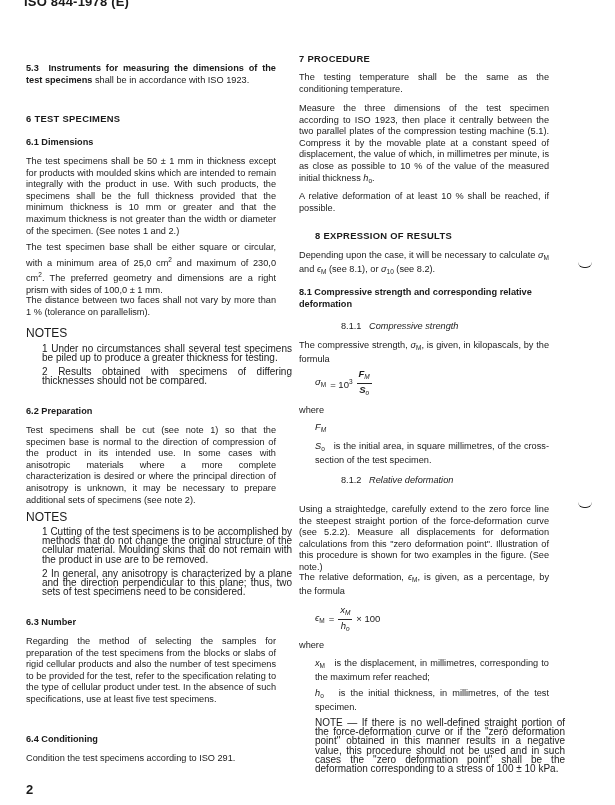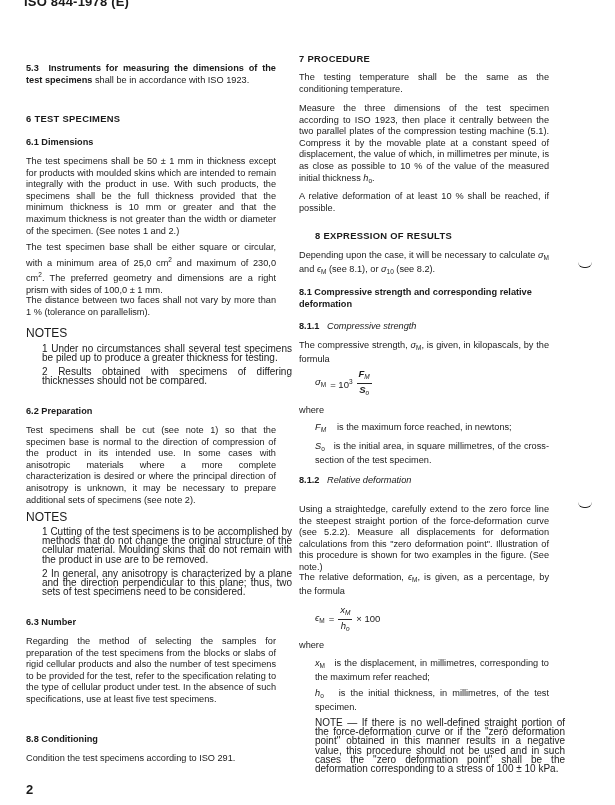--- a/index.html
+++ b/index.html
@@ -4,21 +4,21 @@
 <style>
   html,body{margin:0;padding:0;background:#fff;}
   body{width:615px;height:805px;position:relative;overflow:hidden;font-family:"Liberation Sans",sans-serif;color:#1a1a1a;}
   .hdr{position:absolute;left:24px;top:-6px;font-size:13px;font-weight:bold;letter-spacing:0.2px;}
   .col{position:absolute;top:0;width:250px;font-size:9.2px;line-height:11.6px;}
   .left{left:26px;}
   .right{left:299px;}
   p{margin:0;text-align:justify;}
   .h1{font-weight:bold;font-size:9.4px;letter-spacing:0.3px;}
   .h2{font-weight:bold;font-size:9.2px;}
-  .h3n{font-weight:bold;}
+  .h3n{font-weight:normal;margin-left:42px;}
   .it{font-style:italic;text-align:center;}
   .note{font-size:10px;line-height:9.2px;margin-left:16px;}
   .notes-h{font-size:12px;}
   sub{font-size:6.5px;vertical-align:-2px;}
   sup{font-size:6.5px;vertical-align:4px;}
   .formula{display:flex;align-items:center;gap:4px;font-size:9.5px;}
   .frac{display:inline-flex;flex-direction:column;align-items:center;font-style:italic;}
   .frac .num{border-bottom:1px solid #222;padding:0 2px;}
   .def{display:flex;}
   .def .sym{font-style:italic;width:22px;flex:none;}
@@ -50,21 +50,21 @@
 
   <div class="h2" style="position:absolute;top:406px;">6.2   Preparation</div>
   <p style="position:absolute;top:425px;width:250px;">Test specimens shall be cut (see note 1) so that the specimen base is normal to the direction of compression of the product in its intended use. In some cases with anisotropic materials where a more complete characterization is desired or where the principal direction of anisotropy is unknown, it may be necessary to prepare additional sets of specimens (see note 2).</p>
   <div class="notes-h" style="position:absolute;top:512px;">NOTES</div>
   <p class="note" style="position:absolute;top:527px;width:250px;">1   Cutting of the test specimens is to be accomplished by methods that do not change the original structure of the cellular material. Moulding skins that do not remain with the product in use are to be removed.</p>
   <p class="note" style="position:absolute;top:569px;width:250px;">2   In general, any anisotropy is characterized by a plane and the direction perpendicular to this plane; thus, two sets of test specimens need to be considered.</p>
 
   <div class="h2" style="position:absolute;top:617px;">6.3   Number</div>
   <p style="position:absolute;top:636px;width:250px;">Regarding the method of selecting the samples for preparation of the test specimens from the blocks or slabs of rigid cellular products and also the number of test specimens to be provided for the test, refer to the specification relating to the type of cellular product under test. In the absence of such specifications, use at least five test specimens.</p>
 
-  <div class="h2" style="position:absolute;top:734px;">8.8   Conditioning</div>
+  <div class="h2" style="position:absolute;top:734px;">6.4   Conditioning</div>
   <p style="position:absolute;top:753px;width:250px;">Condition the test specimens according to ISO 291.</p>
 </div>
 
 <div class="col right">
   <div class="h1" style="position:absolute;top:53px;">7   PROCEDURE</div>
   <p style="position:absolute;top:72px;width:250px;">The testing temperature shall be the same as the conditioning temperature.</p>
   <p style="position:absolute;top:103px;width:250px;">
     <span>Measure the three dimensions of the test specimen according to ISO 1923, then place it centrally between the two parallel plates of the compression testing machine (5.1). Compress it by the movable plate at a constant speed of displacement, the value of which, in millimetres per minute, is as close as possible to 10 % of the value of the measured initial thickness </span><i>h</i><sub>o</sub>.
   </p>
   <p style="position:absolute;top:191px;width:250px;">A relative deformation of at least 10 % shall be reached, if possible.</p>
@@ -86,21 +86,20 @@
     <span><i>σ</i><sub>M</sub></span>
     <span><span>= 10</span><sup>3</sup></span>
     <span class="frac">
       <span class="num"><b><span>F</span></b><sub>M</sub></span>
       <span><b><span>S</span></b><sub>o</sub></span>
     </span>
   </div>
   <div style="position:absolute;top:405px;">where</div>
   <div class="def" style="position:absolute;top:422px;left:16px;width:234px;">
     <span class="sym"><span>F</span><sub>M</sub></span>
-    <p>is the maximum force reached, in newtons;</p>
   </div>
   <p style="position:absolute;top:441px;left:16px;width:234px;">
     <i>S</i><sub>o</sub>&nbsp;&nbsp;&nbsp;<span>is the initial area, in square millimetres, of the cross-section of the test specimen.</span>
   </p>
 
   <div style="position:absolute;top:475px;">
     <span class="h3n">8.1.2</span>&nbsp;&nbsp;&nbsp;<span class="it">Relative deformation</span>
   </div>
   <p style="position:absolute;top:494px;width:250px;margin-top:10px;">Using a straightedge, carefully extend to the zero force line the steepest straight portion of the force-deformation curve (see 5.2.2). Measure all displacements for deformation calculations from this "zero deformation point". Illustration of this procedure is shown for two examples in the figure. (See note.)</p>
   <p style="position:absolute;top:572px;width:250px;">

